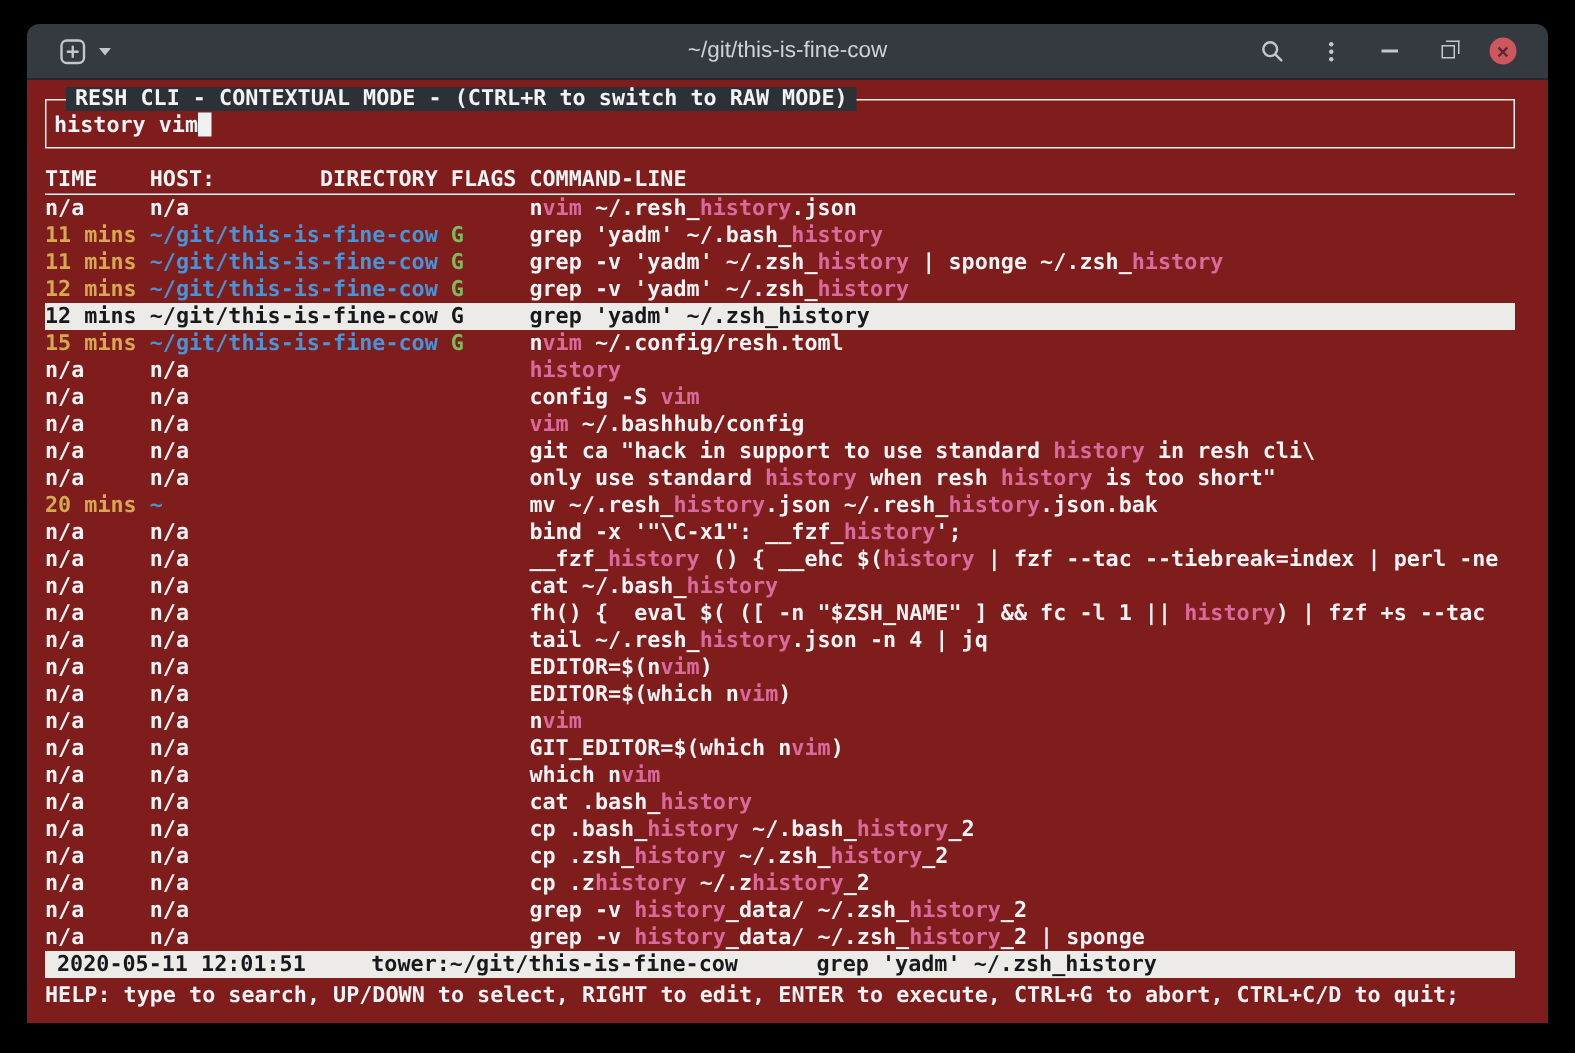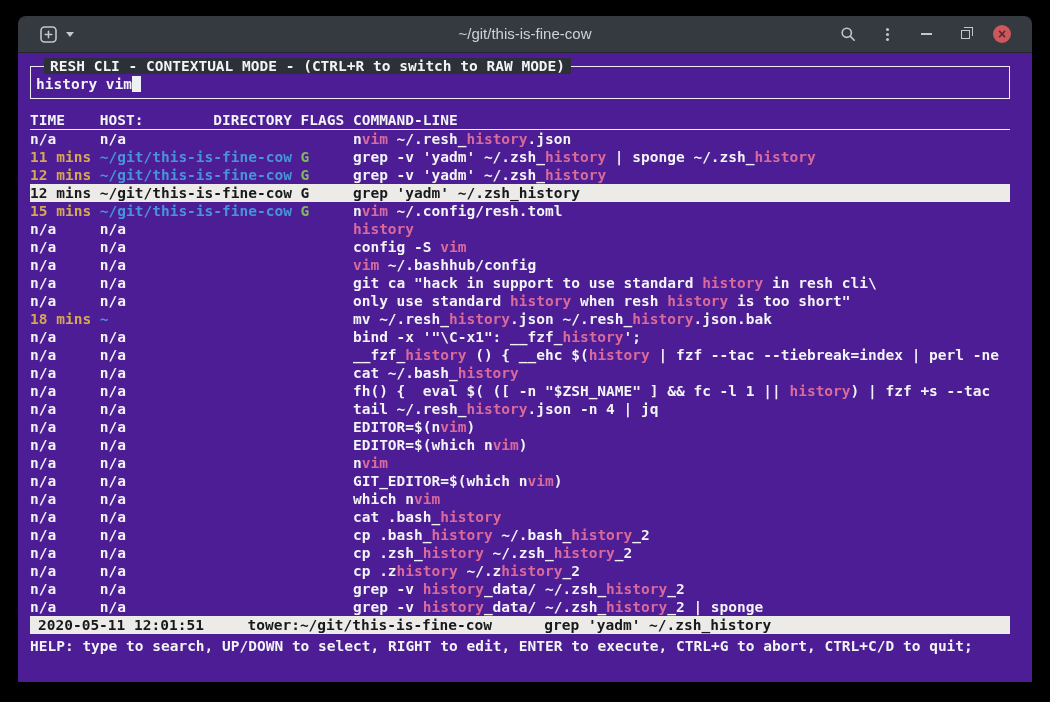--- a/index.html
+++ b/index.html
@@ -26,21 +26,21 @@
   .min-glyph{width:11px;height:2px;background:#c2c7cb;}
   .restore-glyph{position:relative;width:9px;height:9px;border:1.5px solid #c2c7cb;box-sizing:border-box;}
   .restore-glyph::before{content:"";position:absolute;left:2px;bottom:2px;width:8px;height:8px;
          border-top:1.5px solid #c2c7cb;border-right:1.5px solid #c2c7cb;}
   .close-btn{width:18px;height:18px;border-radius:50%;background:#cc575d;
              display:flex;align-items:center;justify-content:center;}
   .close-x{color:rgba(0,0,0,.55);font-family:"Liberation Sans",sans-serif;font-size:14px;
            font-weight:700;line-height:1;margin-top:-1px;}
 
   
-  .screen{height:629px;background:#4c1d95;color:#f1f3f4;font-size:14.5px;font-weight:700;
+  .screen{height:629px;background:#7f1d1d;color:#f1f3f4;font-size:14.5px;font-weight:700;
           line-height:18px;overflow:hidden;}
 
   .search-box{margin:13px 22px 0 12px;height:33px;border:1px solid #eceff1;position:relative;
               box-sizing:border-box;display:flex;align-items:center;padding:2px 0 0 5px;}
   .box-label{position:absolute;top:-9px;left:13px;background:#2c3137;padding:0 6px;
              line-height:16px;white-space:pre;}
   .query-line{white-space:pre;}
   .cursor{display:inline-block;width:8.5px;height:16px;background:#eef0f2;vertical-align:-3px;}
 
   .table{margin:12px 22px 0 12px;}
@@ -109,30 +109,31 @@
       <span class="box-label">RESH CLI - CONTEXTUAL MODE - (CTRL+R to switch to RAW MODE)</span>
       <span class="query-line"><span>history vim</span><span class="cursor"></span></span>
     </div>
 
     <div class="table">
       <div class="hrow">
         <span class="cell w-time">TIME</span><span class="cell w-dir">HOST:        DIRECTORY</span><span class="cell w-flags">FLAGS</span><span class="cell">COMMAND-LINE</span>
       </div>
       <div>
           <div class="trow"><span class="cell w-time">n/a</span><span class="cell w-dir">n/a</span><span class="cell w-flags"></span><span class="cell "><span>n</span><span class="match">vim</span><span> ~/.resh_</span><span class="match">history</span><span>.json</span></span></div>
+          <div class="trow"><span class="cell w-time age">11 mins</span><span class="cell w-dir path">~/git/this-is-fine-cow</span><span class="cell w-flags flag">G</span><span class="cell "><span>grep 'yadm' ~/.bash_</span><span class="match">history</span></span></div>
           <div class="trow"><span class="cell w-time age">11 mins</span><span class="cell w-dir path">~/git/this-is-fine-cow</span><span class="cell w-flags flag">G</span><span class="cell "><span>grep -v 'yadm' ~/.zsh_</span><span class="match">history</span><span> | sponge ~/.zsh_</span><span class="match">history</span></span></div>
           <div class="trow"><span class="cell w-time age">12 mins</span><span class="cell w-dir path">~/git/this-is-fine-cow</span><span class="cell w-flags flag">G</span><span class="cell "><span>grep -v 'yadm' ~/.zsh_</span><span class="match">history</span></span></div>
           <div class="trow selected"><span class="cell w-time age">12 mins</span><span class="cell w-dir path">~/git/this-is-fine-cow</span><span class="cell w-flags flag">G</span><span class="cell "><span>grep 'yadm' ~/.zsh_</span><span class="match">history</span></span></div>
           <div class="trow"><span class="cell w-time age">15 mins</span><span class="cell w-dir path">~/git/this-is-fine-cow</span><span class="cell w-flags flag">G</span><span class="cell "><span>n</span><span class="match">vim</span><span> ~/.config/resh.toml</span></span></div>
           <div class="trow"><span class="cell w-time">n/a</span><span class="cell w-dir">n/a</span><span class="cell w-flags"></span><span class="cell "><span class="match">history</span></span></div>
           <div class="trow"><span class="cell w-time">n/a</span><span class="cell w-dir">n/a</span><span class="cell w-flags"></span><span class="cell "><span>config -S </span><span class="match">vim</span></span></div>
           <div class="trow"><span class="cell w-time">n/a</span><span class="cell w-dir">n/a</span><span class="cell w-flags"></span><span class="cell "><span class="match">vim</span><span> ~/.bashhub/config</span></span></div>
           <div class="trow"><span class="cell w-time">n/a</span><span class="cell w-dir">n/a</span><span class="cell w-flags"></span><span class="cell "><span>git ca "hack in support to use standard </span><span class="match">history</span><span> in resh cli\</span></span></div>
           <div class="trow"><span class="cell w-time">n/a</span><span class="cell w-dir">n/a</span><span class="cell w-flags"></span><span class="cell "><span>only use standard </span><span class="match">history</span><span> when resh </span><span class="match">history</span><span> is too short"</span></span></div>
-          <div class="trow"><span class="cell w-time age">18 mins</span><span class="cell w-dir path">~</span><span class="cell w-flags"></span><span class="cell "><span>mv ~/.resh_</span><span class="match">history</span><span>.json ~/.resh_</span><span class="match">history</span><span>.json.bak</span></span></div>
+          <div class="trow"><span class="cell w-time age">20 mins</span><span class="cell w-dir path">~</span><span class="cell w-flags"></span><span class="cell "><span>mv ~/.resh_</span><span class="match">history</span><span>.json ~/.resh_</span><span class="match">history</span><span>.json.bak</span></span></div>
           <div class="trow"><span class="cell w-time">n/a</span><span class="cell w-dir">n/a</span><span class="cell w-flags"></span><span class="cell "><span>bind -x '"\C-x1": __fzf_</span><span class="match">history</span><span>';</span></span></div>
           <div class="trow"><span class="cell w-time">n/a</span><span class="cell w-dir">n/a</span><span class="cell w-flags"></span><span class="cell "><span>__fzf_</span><span class="match">history</span><span> () { __ehc $(</span><span class="match">history</span><span> | fzf --tac --tiebreak=index | perl -ne</span></span></div>
           <div class="trow"><span class="cell w-time">n/a</span><span class="cell w-dir">n/a</span><span class="cell w-flags"></span><span class="cell "><span>cat ~/.bash_</span><span class="match">history</span></span></div>
           <div class="trow"><span class="cell w-time">n/a</span><span class="cell w-dir">n/a</span><span class="cell w-flags"></span><span class="cell "><span>fh() {  eval $( ([ -n "$ZSH_NAME" ] &amp;&amp; fc -l 1 || </span><span class="match">history</span><span>) | fzf +s --tac</span></span></div>
           <div class="trow"><span class="cell w-time">n/a</span><span class="cell w-dir">n/a</span><span class="cell w-flags"></span><span class="cell "><span>tail ~/.resh_</span><span class="match">history</span><span>.json -n 4 | jq</span></span></div>
           <div class="trow"><span class="cell w-time">n/a</span><span class="cell w-dir">n/a</span><span class="cell w-flags"></span><span class="cell "><span>EDITOR=$(n</span><span class="match">vim</span><span>)</span></span></div>
           <div class="trow"><span class="cell w-time">n/a</span><span class="cell w-dir">n/a</span><span class="cell w-flags"></span><span class="cell "><span>EDITOR=$(which n</span><span class="match">vim</span><span>)</span></span></div>
           <div class="trow"><span class="cell w-time">n/a</span><span class="cell w-dir">n/a</span><span class="cell w-flags"></span><span class="cell "><span>n</span><span class="match">vim</span></span></div>
           <div class="trow"><span class="cell w-time">n/a</span><span class="cell w-dir">n/a</span><span class="cell w-flags"></span><span class="cell "><span>GIT_EDITOR=$(which n</span><span class="match">vim</span><span>)</span></span></div>
           <div class="trow"><span class="cell w-time">n/a</span><span class="cell w-dir">n/a</span><span class="cell w-flags"></span><span class="cell "><span>which n</span><span class="match">vim</span></span></div>

